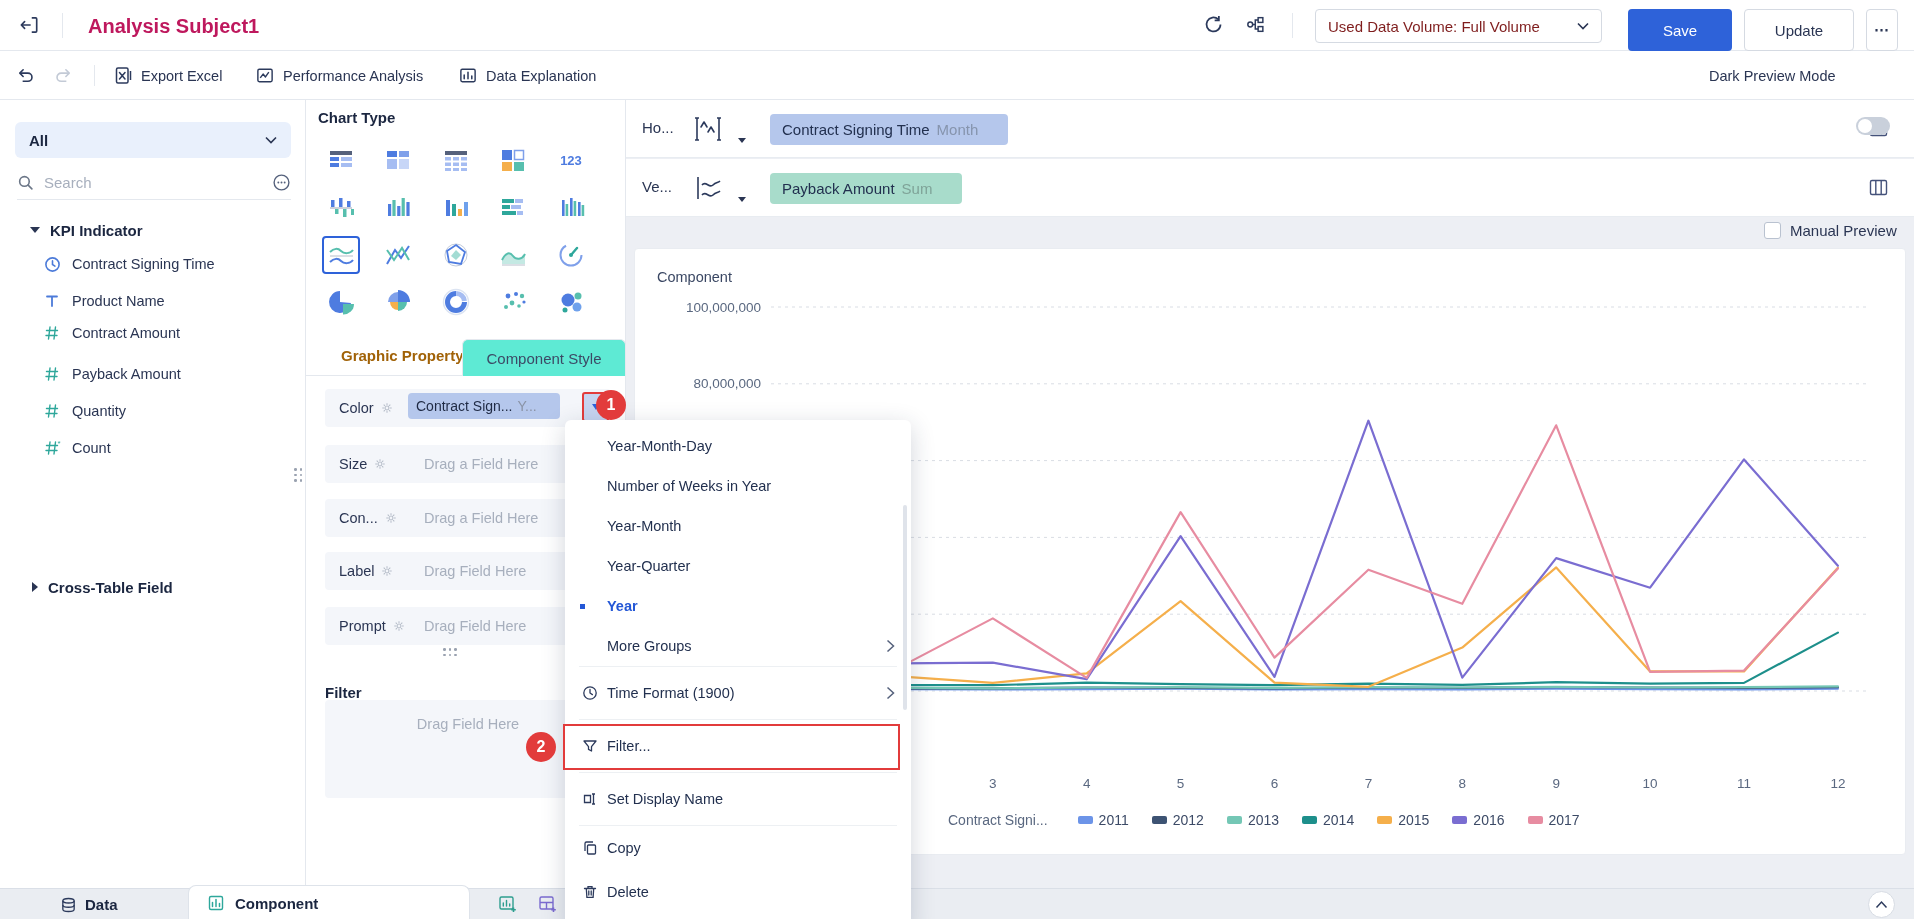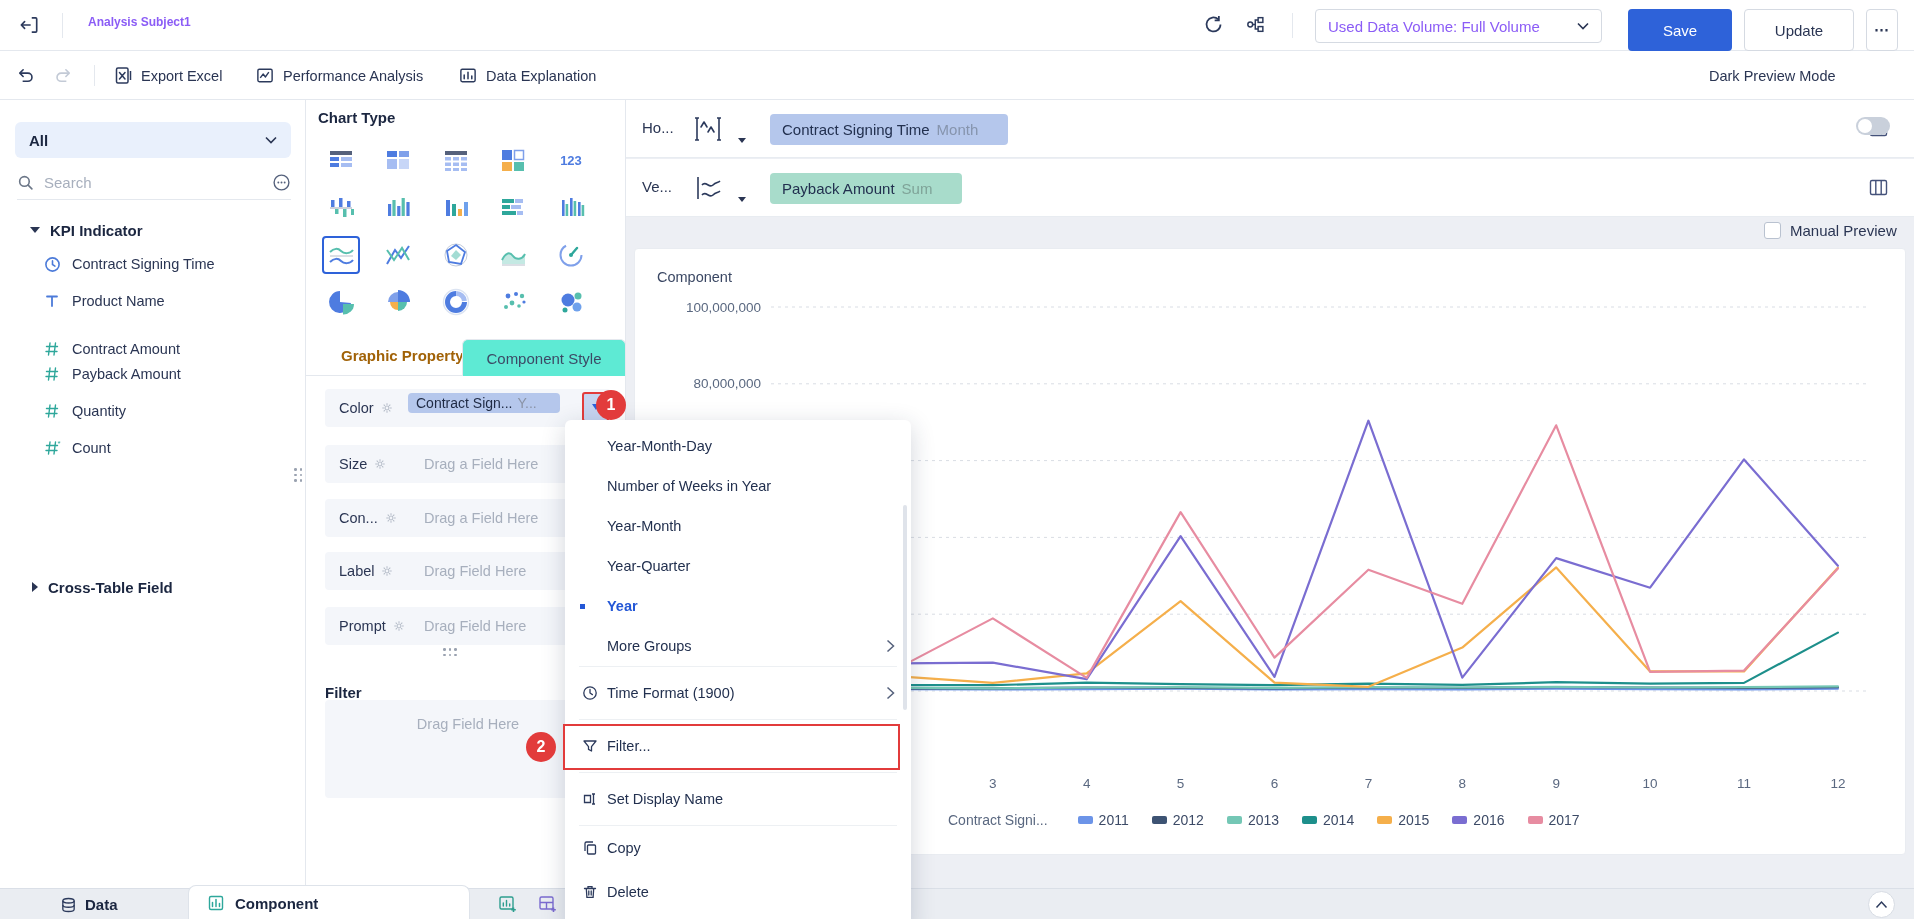--- a/index.html
+++ b/index.html
@@ -3,23 +3,23 @@
 <meta charset="utf-8">
 <style>
   * { margin:0; padding:0; box-sizing:border-box; }
   html,body { width:1914px; height:919px; overflow:hidden; }
   body { font-family:"Liberation Sans", sans-serif; background:#ECEFF3; color:#1F2A44; }
   .app { position:relative; width:1914px; height:919px; }
 
   
   .topbar { position:absolute; left:0; top:0; width:1914px; height:51px; background:#fff; border-bottom:1px solid #E4E8EE; z-index:10; }
   .topbar .vdiv { position:absolute; top:13px; width:1px; height:25px; background:#E4E8EE; }
-  .title { position:absolute; left:88px; top:15px; font-size:12px; font-weight:bold; color:#8b5cf6; }
+  .title { position:absolute; left:88px; top:15px; font-size:20px; font-weight:bold; color:#be185d; }
   .icon-btn { position:absolute; display:flex; align-items:center; justify-content:center; cursor:pointer; }
-  .select-box { position:absolute; left:1315px; top:9px; width:287px; height:34px; border:1px solid #D5DAE2; border-radius:4px; background:#fff; display:flex; align-items:center; padding:0 12px; font-size:15px; color:#8b5cf6; justify-content:space-between; }
+  .select-box { position:absolute; left:1315px; top:9px; width:287px; height:34px; border:1px solid #D5DAE2; border-radius:4px; background:#fff; display:flex; align-items:center; padding:0 12px; font-size:15px; color:#7f1d1d; justify-content:space-between; }
   .btn { position:absolute; top:9px; height:42px; border-radius:4px; font-size:15px; display:flex; align-items:center; justify-content:center; cursor:pointer; }
   .btn-primary { left:1628px; width:104px; background:#2E62D9; color:#fff; }
   .btn-plain { left:1744px; width:110px; background:#fff; border:1px solid #D5DAE2; color:#2A3553; }
   .btn-more { left:1866px; width:32px; background:#fff; border:1px solid #D5DAE2; color:#2A3553; font-weight:bold; letter-spacing:1px; }
 
   
   .toolbar { position:absolute; left:0; top:51px; width:1914px; height:49px; background:#fff; border-bottom:1px solid #E4E8EE; z-index:9; }
   .tool-item { position:absolute; top:0; height:49px; display:flex; align-items:center; gap:8px; font-size:14.5px; color:#2A3553; cursor:pointer; }
   .toggle { position:absolute; left:1856px; top:66px; width:34px; height:18px; border-radius:9px; background:#C9D0DB; cursor:pointer; }
   .toggle .knob { position:absolute; left:2px; top:2px; width:14px; height:14px; border-radius:50%; background:#fff; }
@@ -44,21 +44,21 @@
   .panel-title { position:absolute; left:12px; font-size:15px; font-weight:bold; color:#1B2640; }
   .ct-grid { position:absolute; left:8px; top:36px; width:300px; }
   .ct-cell { position:absolute; width:38px; height:38px; display:flex; align-items:center; justify-content:center; border-radius:4px; cursor:pointer; }
   .ct-cell.selected { border:2px solid #2E62D9; }
   .tabs { position:absolute; left:0; top:239px; width:320px; height:37px; border-bottom:1px solid #E4E8EE; }
   .tab-active { position:absolute; left:35px; top:8px; font-size:15px; font-weight:bold; color:#a16207; cursor:pointer; }
   .tab-inactive { position:absolute; left:156px; top:0; width:164px; height:37px; background:#5eead4; border:1px solid #E4E8EE; border-bottom:none; border-radius:6px 6px 0 0; display:flex; align-items:center; justify-content:center; font-size:15px; color:#3C4A66; cursor:pointer; }
   .prop-row { position:absolute; left:19px; width:286px; height:38px; background:#F4F6FA; border-radius:4px; display:flex; align-items:center; }
   .prop-label { margin-left:14px; font-size:14.5px; color:#2A3553; display:flex; align-items:center; gap:6px; }
   .prop-ph { position:absolute; left:99px; font-size:14.5px; color:#A7AFBD; }
-  .pill-small { position:absolute; left:83px; top:4px; width:152px; height:20px; background:#B5C7EC; border-radius:4px; display:flex; align-items:center; padding:0 8px; font-size:14px; color:#1F2A44; white-space:nowrap; overflow:hidden; cursor:pointer; }
+  .pill-small { position:absolute; left:83px; top:4px; width:152px; height:26px; background:#B5C7EC; border-radius:4px; display:flex; align-items:center; padding:0 8px; font-size:14px; color:#1F2A44; white-space:nowrap; overflow:hidden; cursor:pointer; }
   .pill-small .sfx { color:#8A93A6; margin-left:5px; }
   .caret-btn { position:absolute; left:257px; top:3px; width:27px; height:30px; background:#C6D4F0; border:2px solid #E23B3B; border-radius:3px; display:flex; align-items:center; justify-content:center; cursor:pointer; }
   .caret-btn .car { width:0;height:0;border-left:4.5px solid transparent;border-right:4.5px solid transparent;border-top:6px solid #2E62D9; }
   .filter-zone { position:absolute; left:19px; top:600px; width:286px; height:98px; background:#F4F6FA; border-radius:4px; text-align:center; padding-top:16px; font-size:14.5px; color:#A7AFBD; }
 
   
   .main { position:absolute; left:626px; top:100px; width:1288px; height:788px; background:#EDEFF4; }
   .shelf-row { position:absolute; left:0; width:1288px; height:58px; background:#fff; border-bottom:1px solid #E8ECF1; }
   .shelf-label { position:absolute; left:16px; top:19px; font-size:15px; color:#2A3553; }
   .shelf-caret { position:absolute; left:112px; top:38px; width:0; height:0; border-left:4px solid transparent; border-right:4px solid transparent; border-top:5px solid #2A3553; cursor:pointer; }
@@ -221,21 +221,21 @@
           <span class="f-label">Contract Signing Time</span>
         </div>
         <div class="field-item" style="top: 183.7px;">
           <span class="f-icon">
             <svg width="16" height="16" viewBox="0 0 16 16">
               <path d="M3 3.5h10M8 3.5v9.5" stroke="#4C7BD9" stroke-width="1.8" fill="none" stroke-linecap="round"></path>
             </svg>
           </span>
           <span class="f-label">Product Name</span>
         </div>
-        <div class="field-item" style="top: 232px;">
+        <div class="field-item" style="top: 216px;">
           <span class="f-icon">
             <svg width="16" height="16" viewBox="0 0 16 16">
               <path d="M6 2L4.5 14M11.5 2L10 14M2.5 5.5h11M2 10.5h11" stroke="#2EA79B" stroke-width="1.4" fill="none" stroke-linecap="round"></path>
             </svg>
           </span>
           <span class="f-label">Contract Amount</span>
         </div>
         <div class="field-item" style="top: 257.1px;">
           <span class="f-icon">
             <svg width="16" height="16" viewBox="0 0 16 16">

